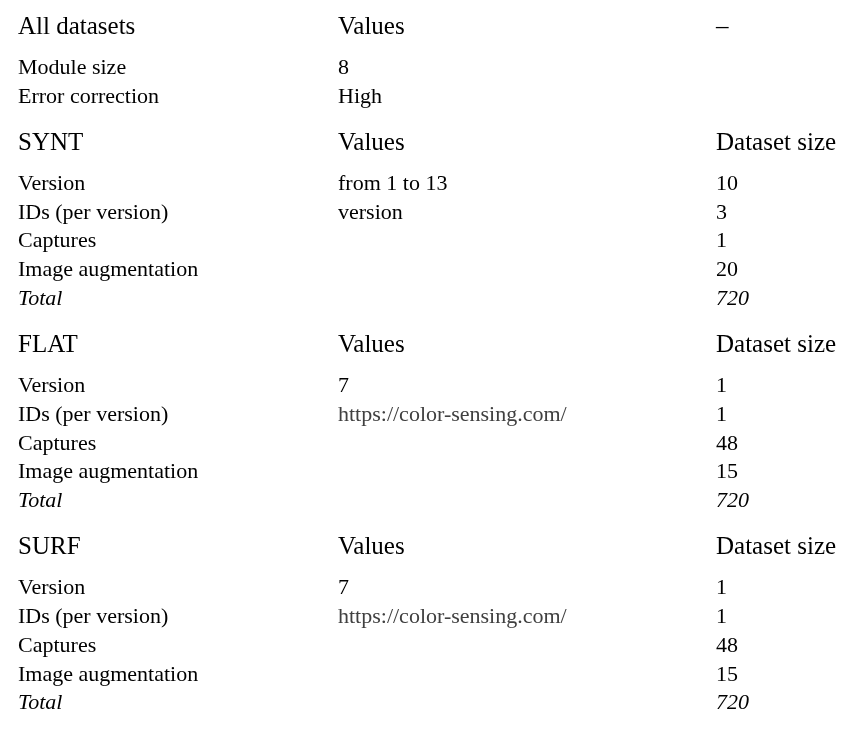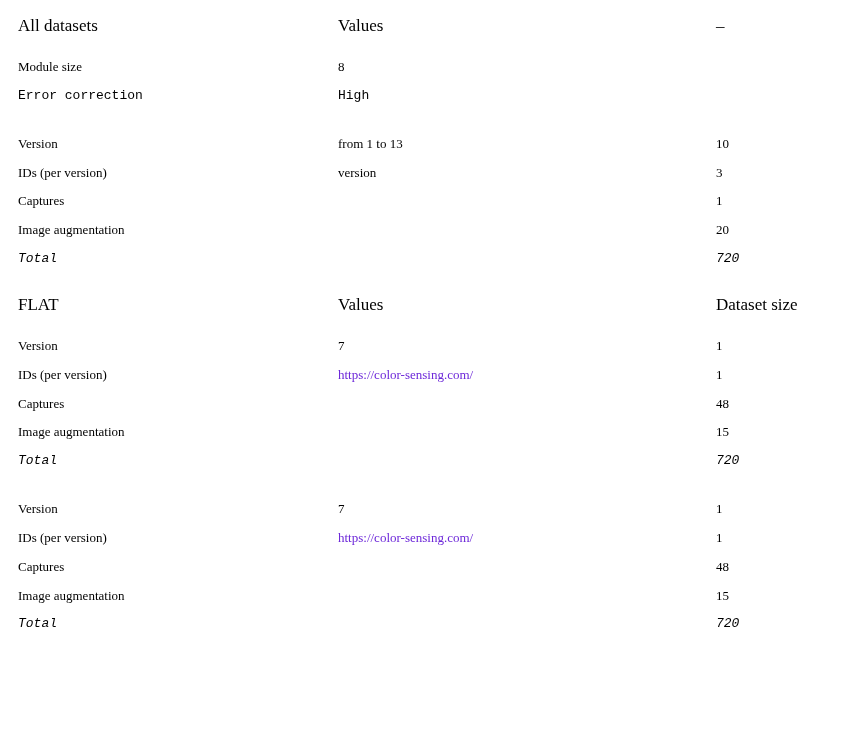--- a/index.html
+++ b/index.html
@@ -47,31 +47,30 @@
     font-weight: normal;
     border: none;
     white-space: nowrap;
   }
 
   
   tr.hdr-row > * {
     font-weight: bold;
     height: 39px;
     line-height: 39px;
-    font-size: 17px;
+    font-size: 25px;
   }
   tr.body-row > * {
     height: 28.8px;
     line-height: 28.8px;
-    font-size: 13px;
+    font-size: 22px;
   }
   tr.body-row.last-body > * {
     height: 31px;
     line-height: 28.8px;
-    font-family: Liberation Mono, monospace;
   }
 
   
   tr.rule-top > * {
     border-top: 2px solid #111;
   }
   tr.rule-mid > * {
     border-top: 1.6px solid #111;
   }
   tr.rule-bottom-sec > * {
@@ -88,21 +87,21 @@
   tr.body-row.last-body > * {
     padding-bottom: 9px;
   }
   tr.hdr-row > * {
     padding-top: 1px;
     padding-bottom: 1px;
   }
 
   .italic { font-style: italic; }
   .link {
-    color: #6d28d9;
+    color: #404040;
     text-decoration: none;
   }
   .dash-cell { letter-spacing: 0; }
 </style>
 </head>
 <body>
 
 <div class="table-wrap">
   <table class="booktabs">
     <colgroup>
@@ -119,20 +118,25 @@
         <tr class="body-row first-body rule-mid">
           <td>Module size</td>
           <td>8</td>
           <td></td>
         </tr>
         <tr class="body-row last-body rule-bottom-sec">
           <td>Error correction</td>
           <td>High</td>
           <td></td>
         </tr>
+        <tr class="hdr-row rule-top">
+          <th>SYNT</th>
+          <th style="font-weight: normal;">Values</th>
+          <th class="dash-cell" style="font-weight: normal;">Dataset size</th>
+        </tr>
         <tr class="body-row first-body rule-mid">
           <td>Version</td>
           <td>from 1 to 13</td>
           <td>10</td>
         </tr>
         <tr class="body-row">
           <td>IDs (per version)</td>
           <td>version</td>
           <td>3</td>
         </tr>
@@ -174,20 +178,25 @@
         <tr class="body-row">
           <td>Image augmentation</td>
           <td></td>
           <td>15</td>
         </tr>
         <tr class="body-row last-body rule-bottom-sec">
           <td class="italic">Total</td>
           <td class="italic"></td>
           <td class="italic">720</td>
         </tr>
+        <tr class="hdr-row rule-top">
+          <th>SURF</th>
+          <th style="font-weight: normal;">Values</th>
+          <th class="dash-cell" style="font-weight: normal;">Dataset size</th>
+        </tr>
         <tr class="body-row first-body rule-mid">
           <td>Version</td>
           <td>7</td>
           <td>1</td>
         </tr>
         <tr class="body-row">
           <td>IDs (per version)</td>
           <td><span class="link">https://color-sensing.com/</span></td>
           <td>1</td>
         </tr>

